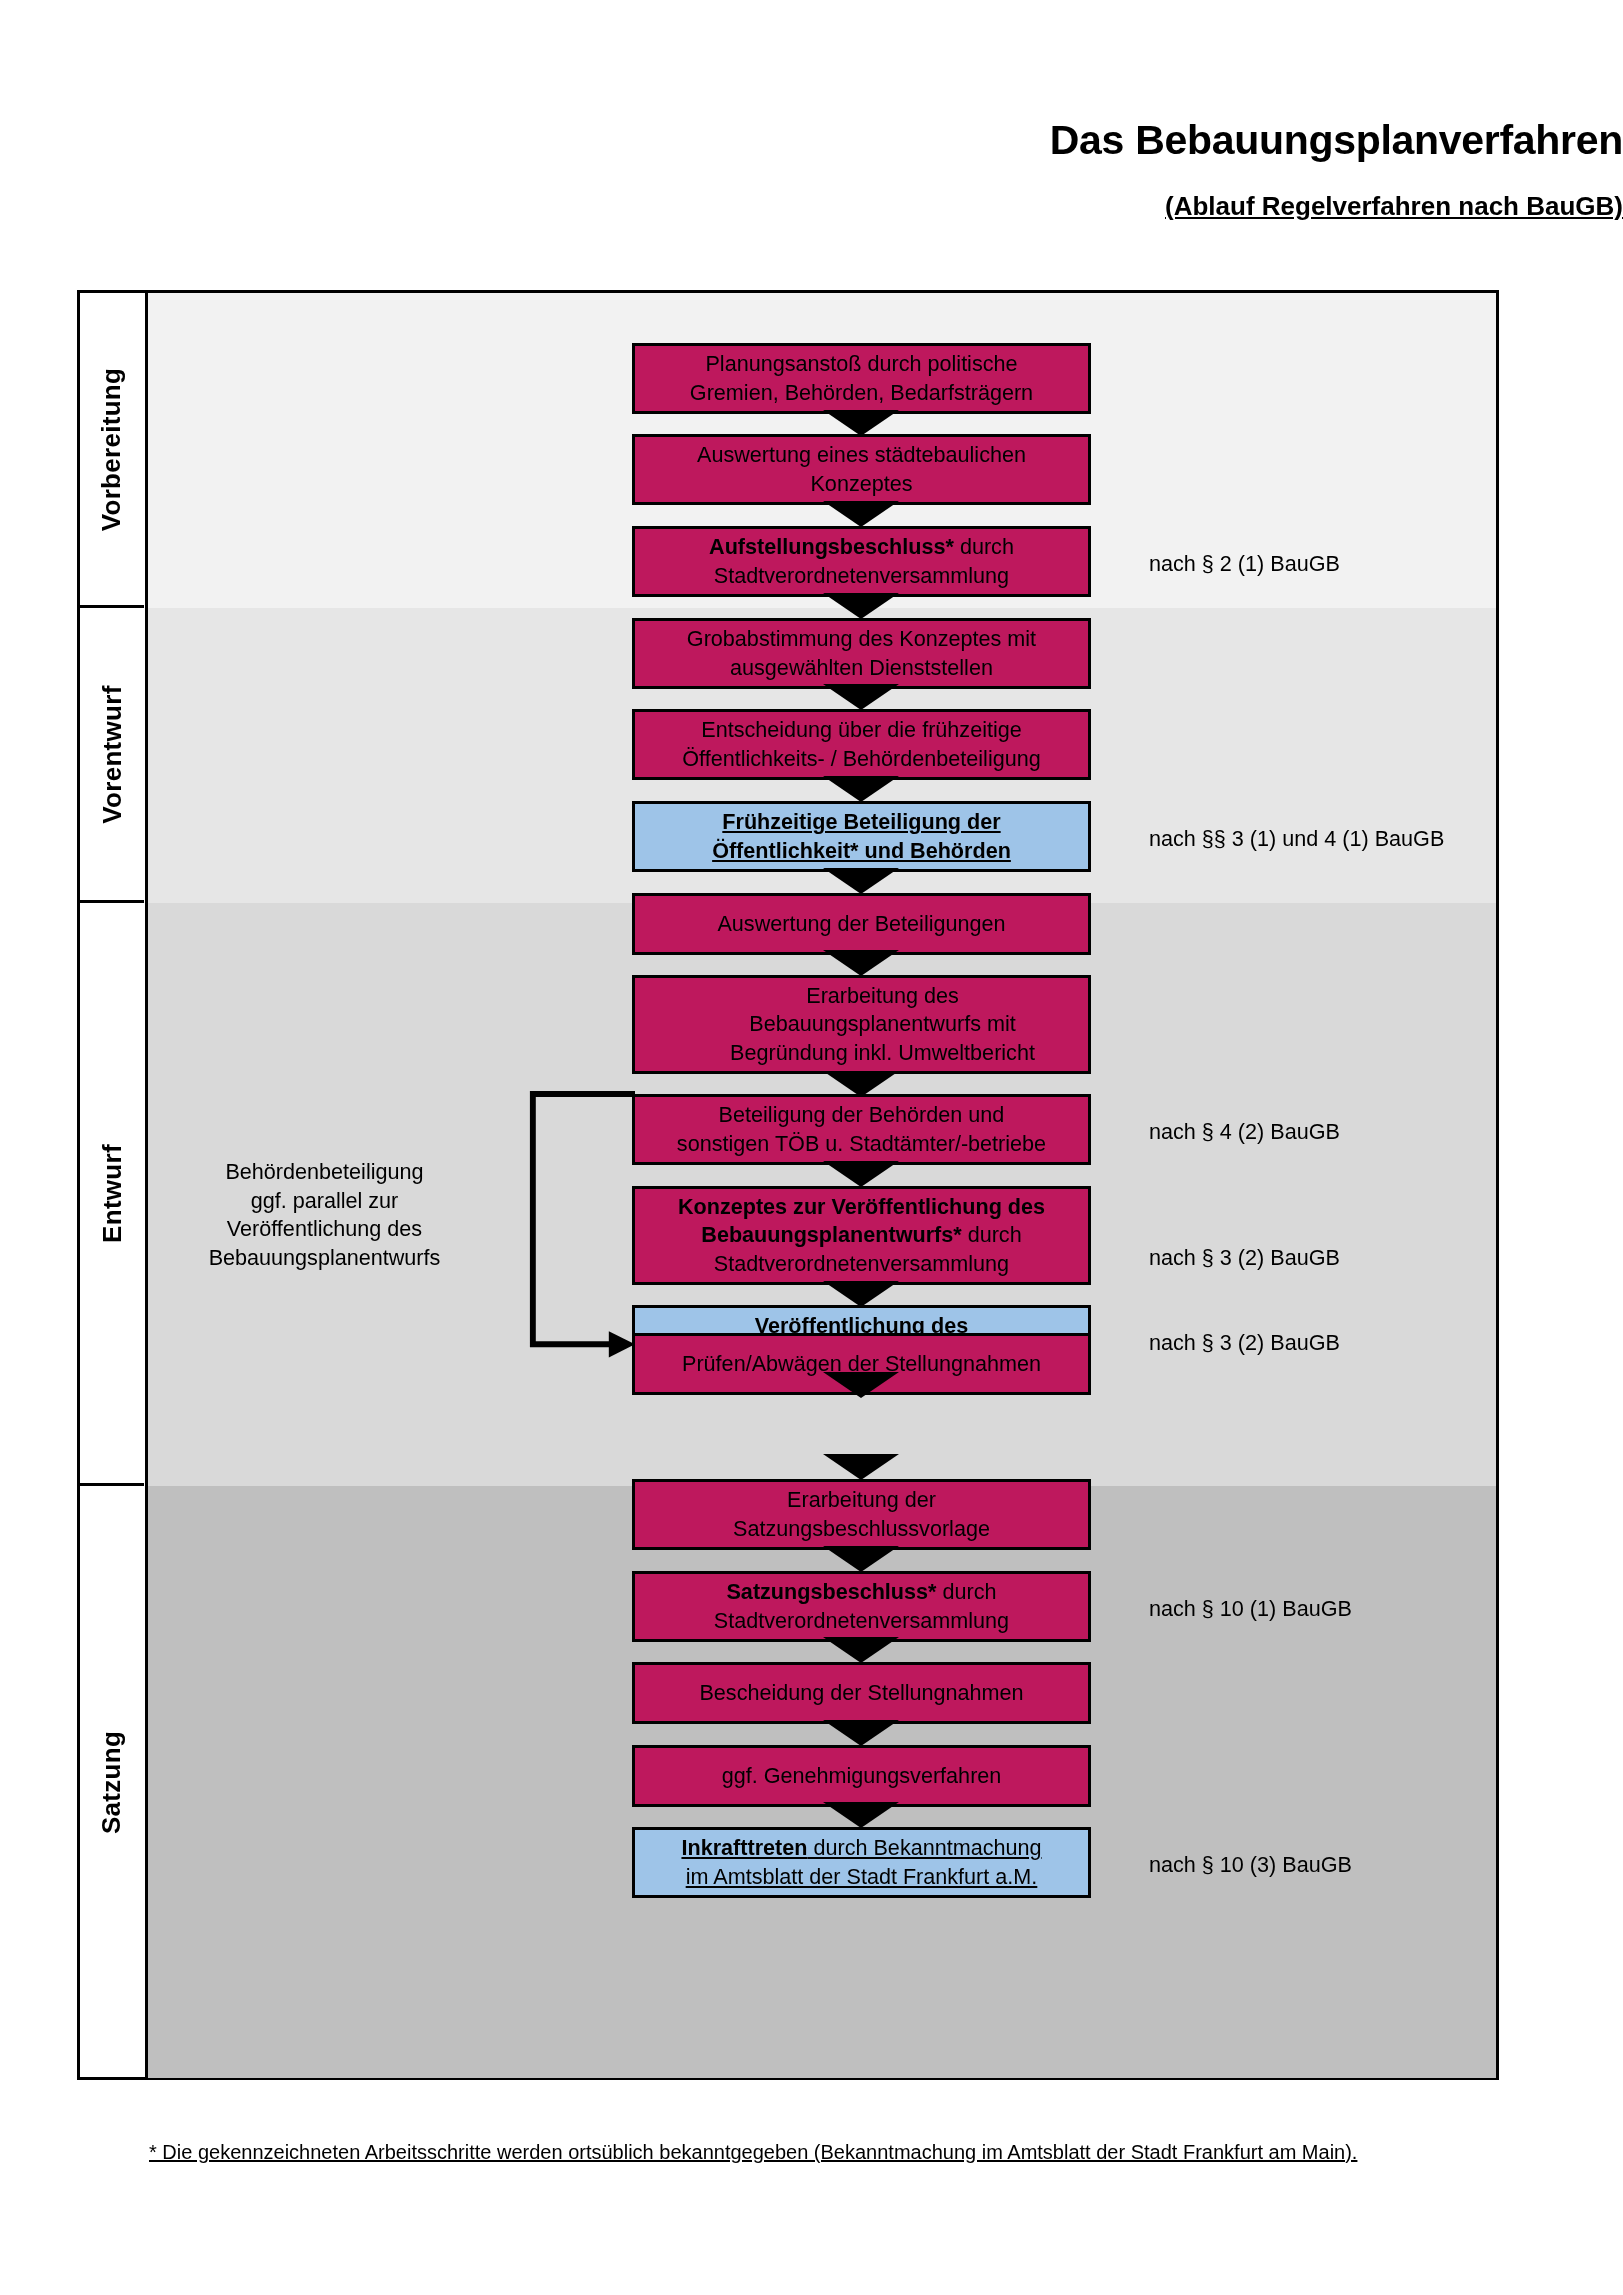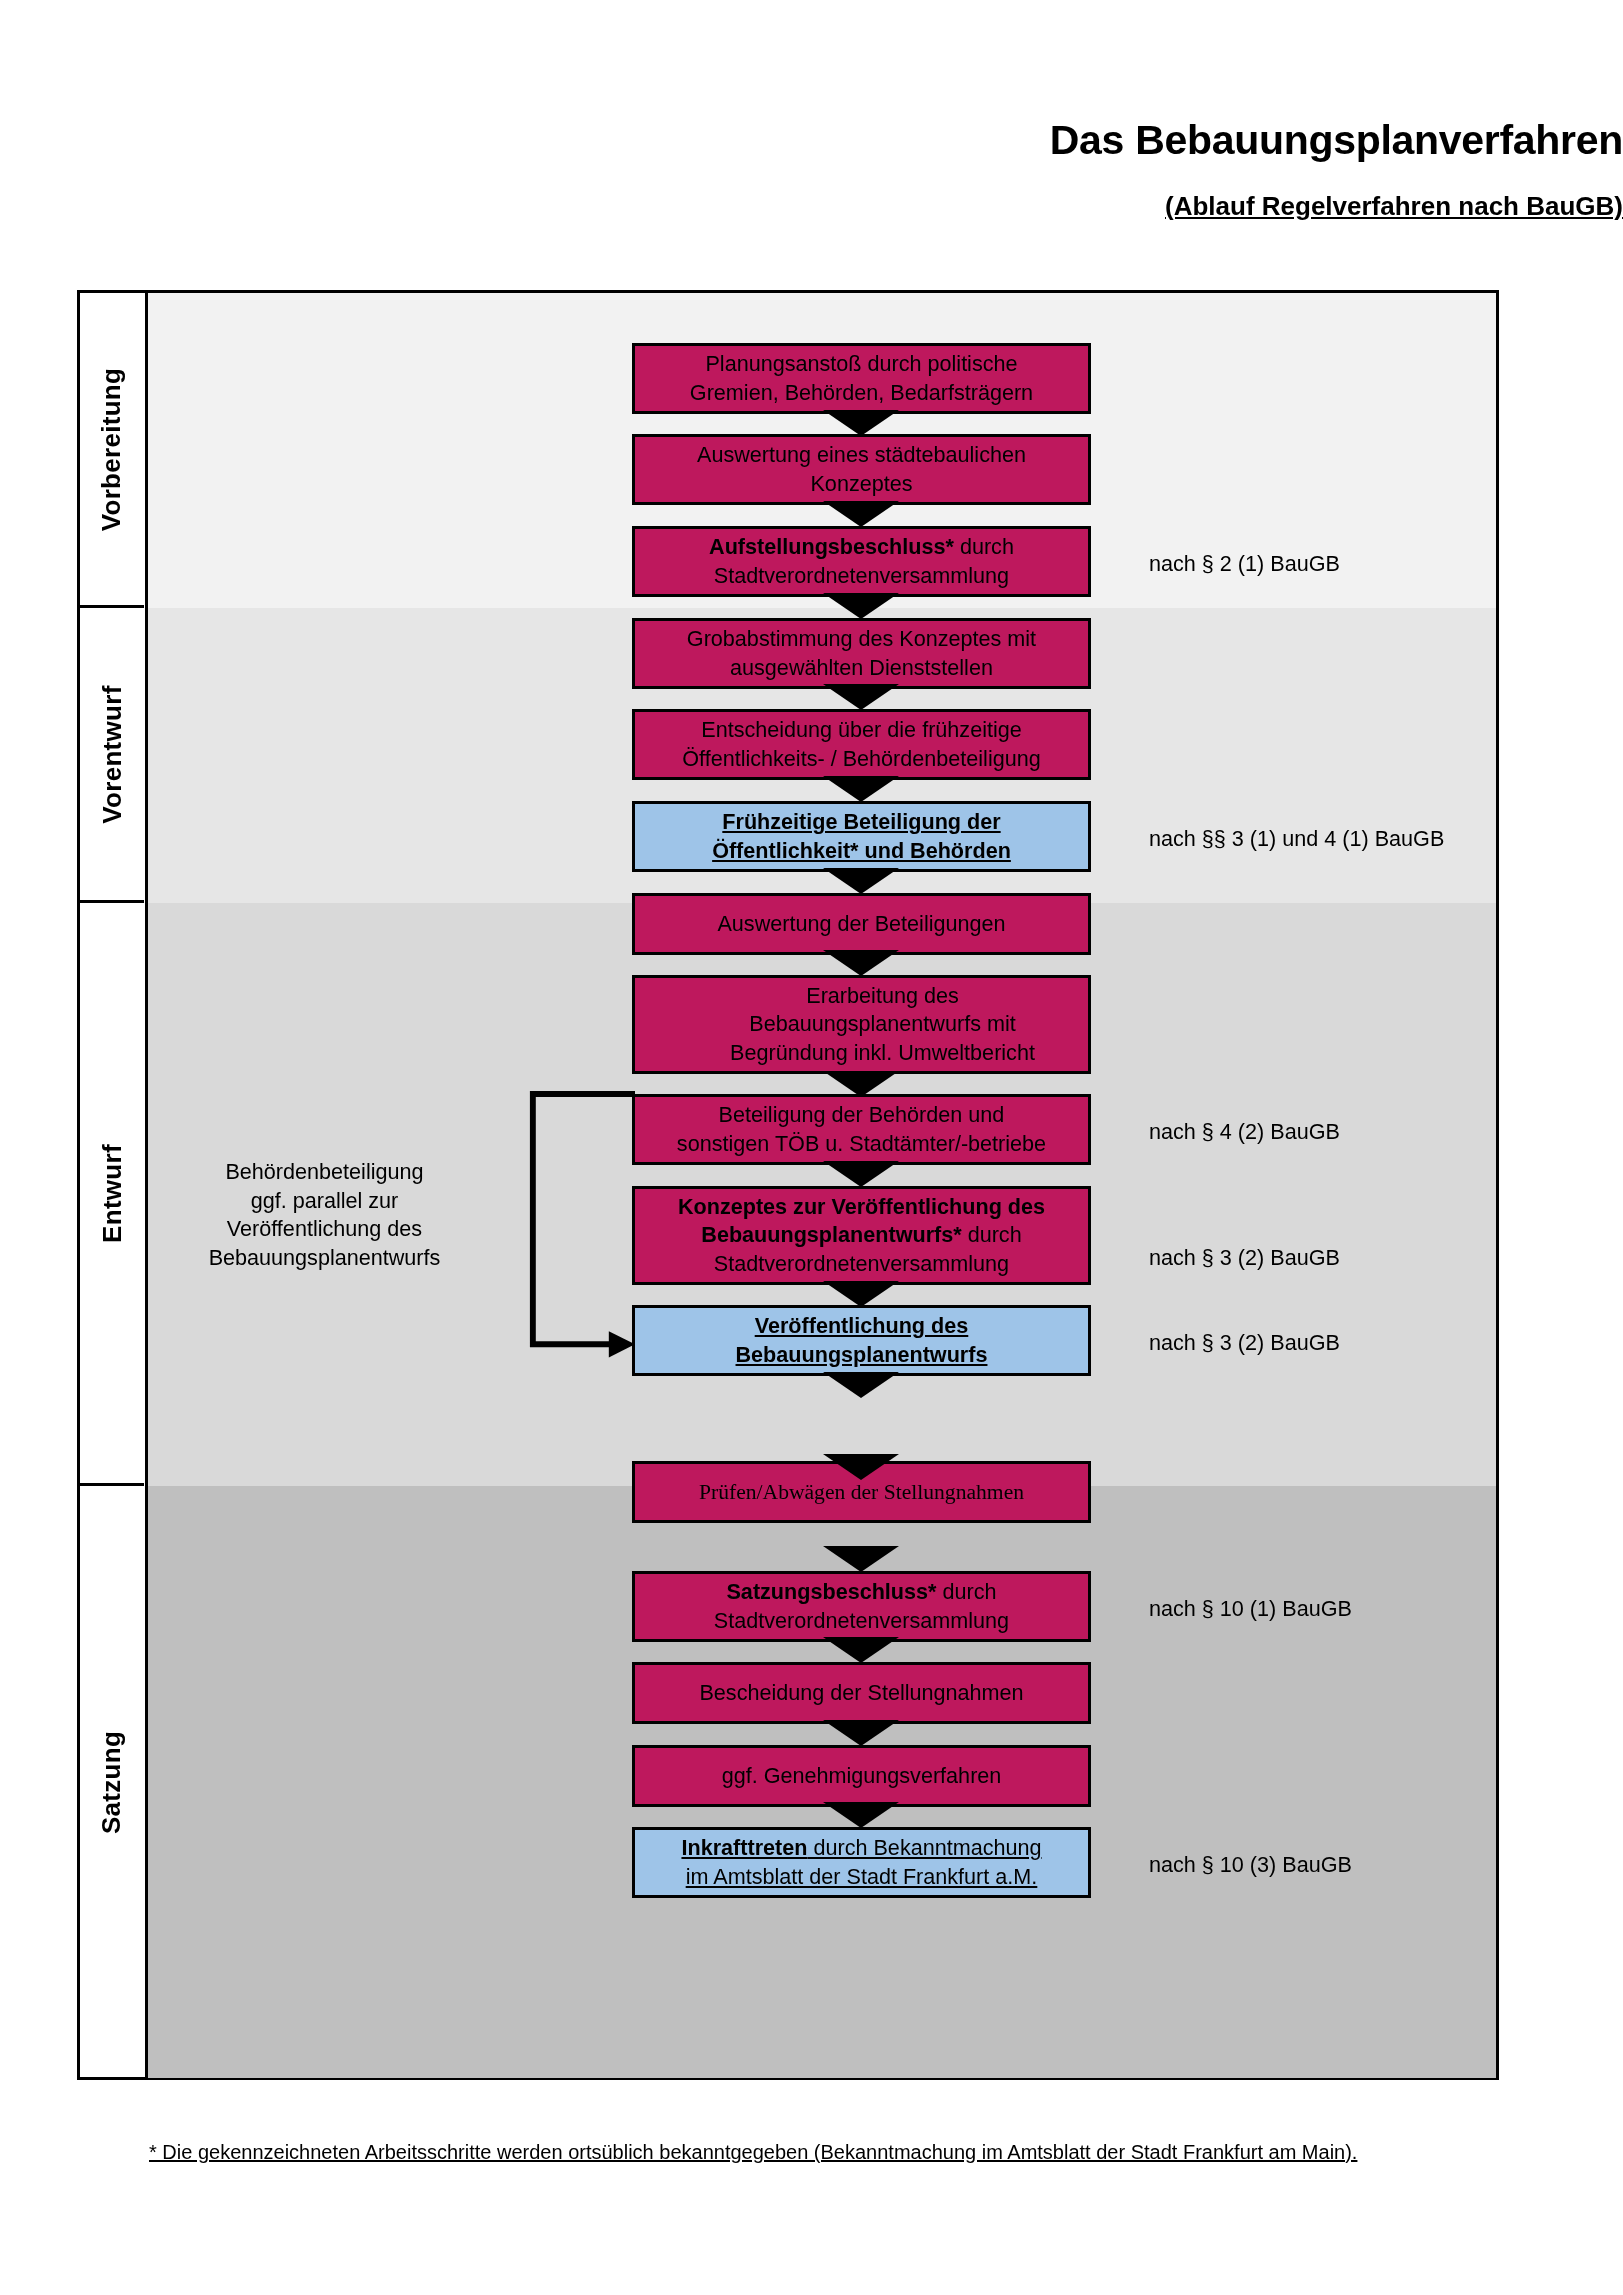--- a/index.html
+++ b/index.html
@@ -283,27 +283,33 @@
     <div class="arrow-down" style="left:675px;top:988px;"></div>
 
     <div class="pbox blue" style="top:1012px;height:71px;">
       <div class="txt">
         <b>Veröffentlichung des</b><br>
         <b>Bebauungsplanentwurfs</b>
       </div>
     </div>
     <div class="arrow-down" style="left:675px;top:1079px;"></div>
 
-    <div class="pbox" style="top:1168px;height:62px;font-family:Liberation Serif, serif;">
+    <div class="pbox" style="top:1040px;height:62px;">
       <div class="txt">
         <span>Prüfen/Abwägen der Stellungnahmen</span>
       </div>
     </div>
     <div class="arrow-down" style="left:675px;top:1161px;"></div>
 
+    <div class="pbox" style="top:1186px;height:71px;">
+      <div class="txt">
+        <span>Erarbeitung der</span><br>
+        <span>Satzungsbeschlussvorlage</span>
+      </div>
+    </div>
     <div class="arrow-down" style="left:675px;top:1253px;"></div>
 
     <div class="pbox" style="top:1278px;height:71px;">
       <div class="txt">
         <b>Satzungsbeschluss*</b>
         <span> durch</span><br>
         <span>Stadtverordnetenversammlung</span>
       </div>
     </div>
     <div class="arrow-down" style="left:675px;top:1344px;"></div>

